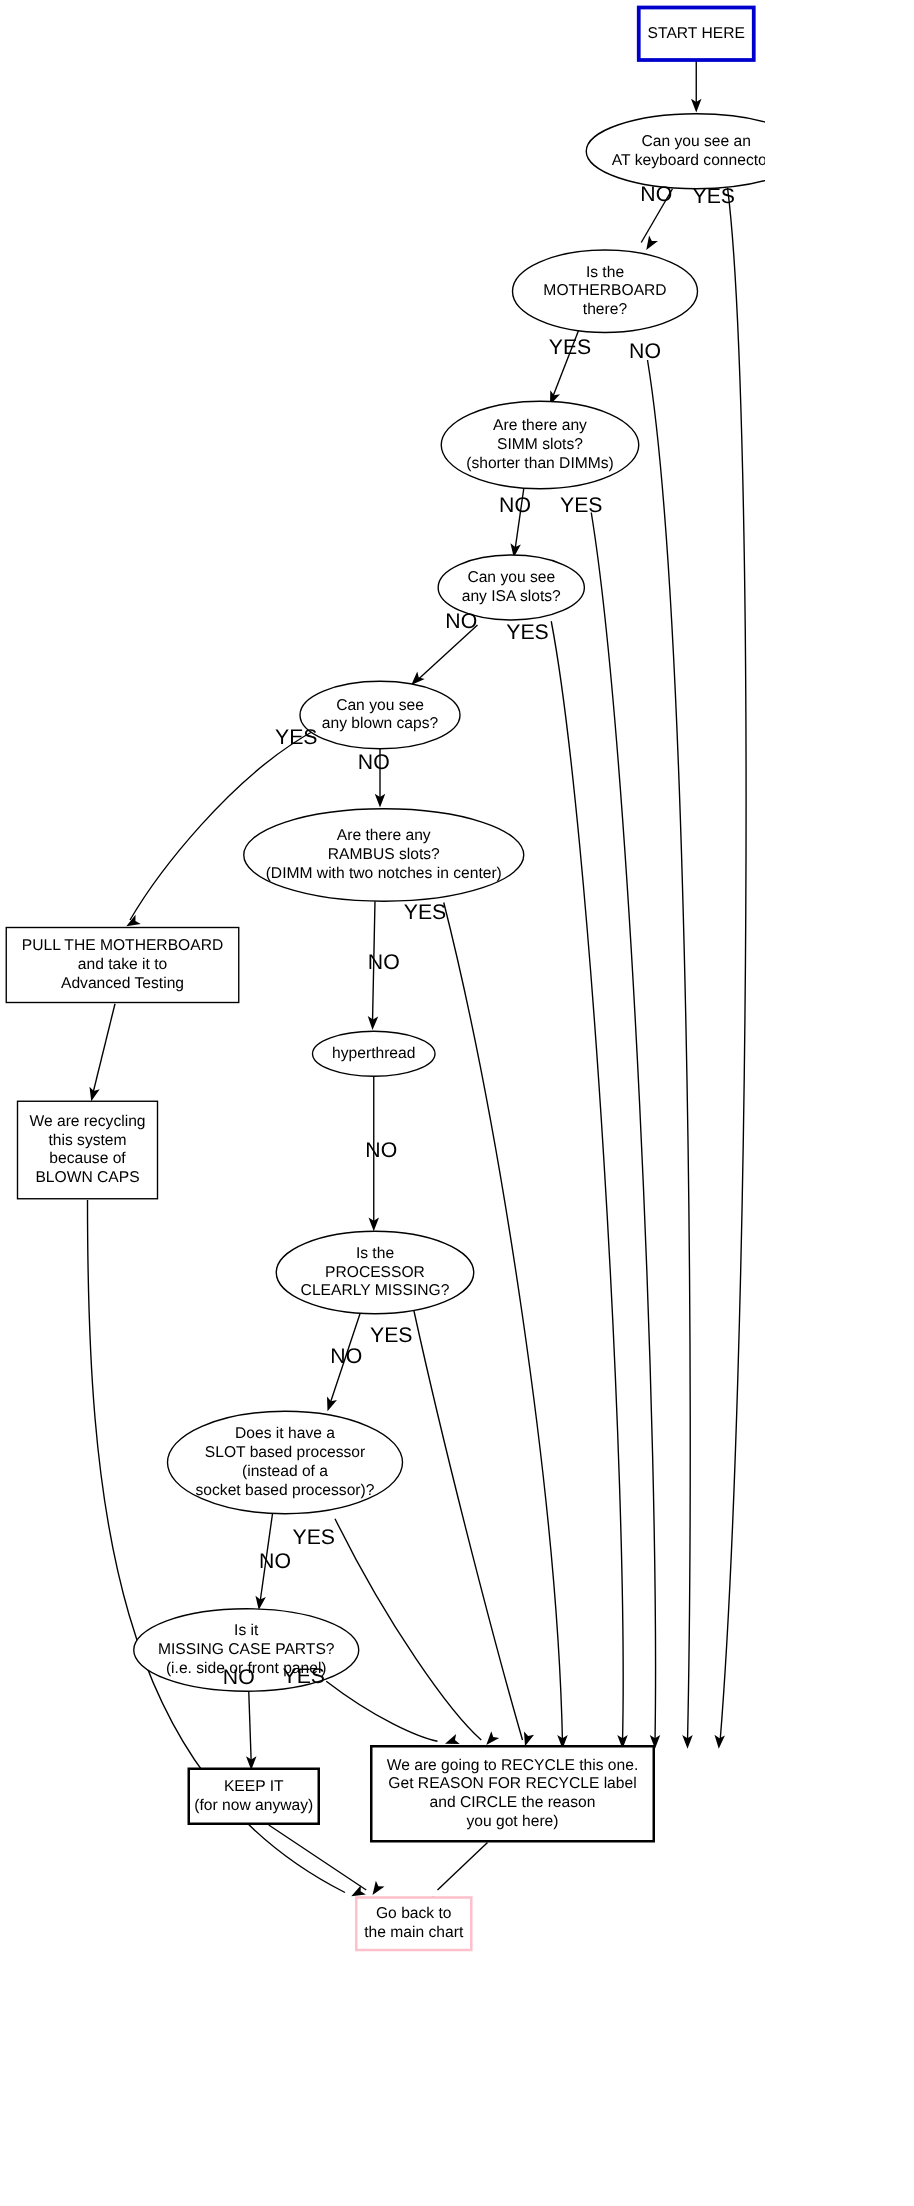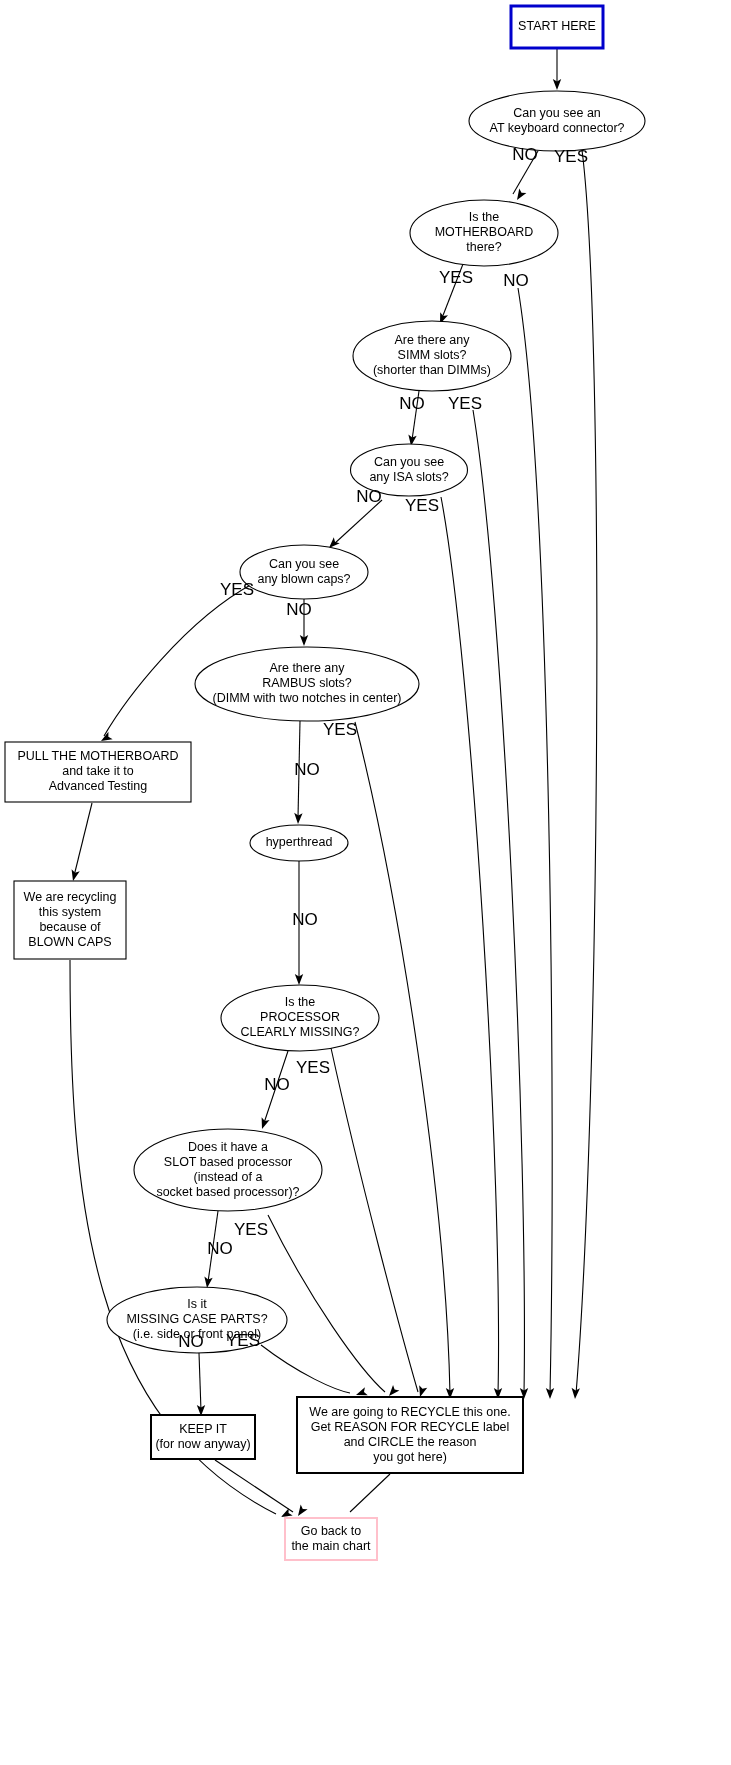--- a/index.html
+++ b/index.html
@@ -1,17 +1,17 @@
 <!DOCTYPE html>
 <html><head>
 <meta charset="utf-8">
 <style>
   html,body{margin:0;padding:0;background:#ffffff;}
   body{width:731px;height:1765px;font-family:"Liberation Sans",sans-serif;}
-  #chart-root{position:relative;width:612px;height:1765px;overflow:hidden;padding-left:48px;}
+  #chart-root{position:relative;width:612px;height:1765px;overflow:hidden;}
   svg#flow{position:absolute;left:0;top:0;width:731px;height:1765px;display:block;}
   .node-shape{fill:#ffffff;stroke:#000000;stroke-width:1.1;}
   .node-shape.start-box{stroke:#0000cc;stroke-width:3;}
   .node-shape.end-box{stroke:#ffc0cb;stroke-width:2;}
   .node-shape.thick-box{stroke:#000000;stroke-width:2;}
   .node-text{font-family:"Liberation Sans",sans-serif;font-size:12.5px;fill:#000000;text-anchor:middle;dominant-baseline:middle;}
   .edge{fill:none;stroke:#000000;stroke-width:1.1;}
   .edge-label{font-family:"Liberation Sans",sans-serif;font-size:17px;fill:#000000;text-anchor:middle;dominant-baseline:middle;}
   .arrowhead{fill:#000000;stroke:none;}
 </style>

